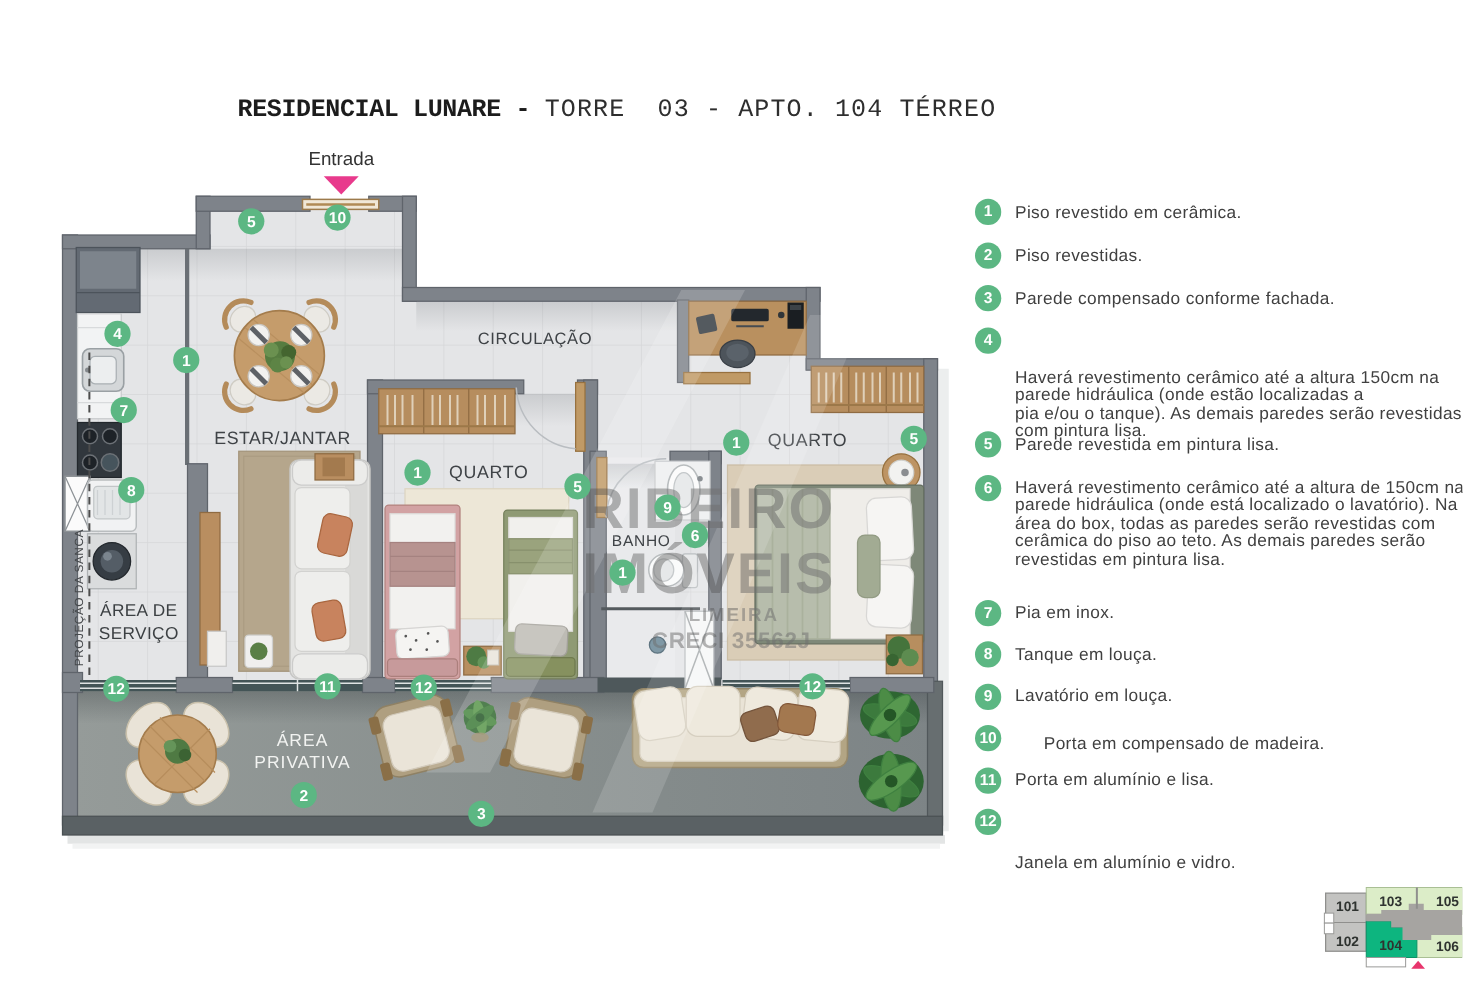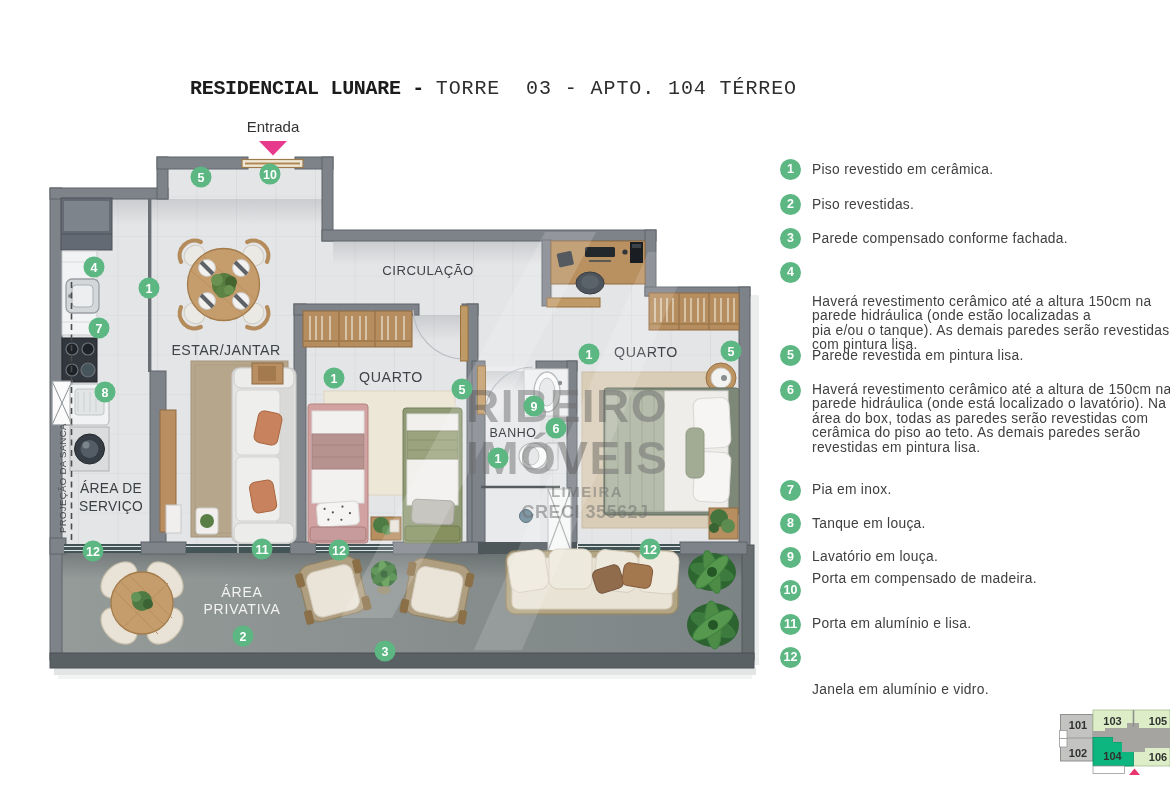--- a/index.html
+++ b/index.html
@@ -629,20 +629,20 @@
 <div class="leg-badge" style="left:780px;top:480px;">7</div>
 <div class="leg-text" style="top:483px;text-align:center;">Pia em inox.</div>
 
 <div class="leg-badge" style="left:780px;top:513px;">8</div>
 <div class="leg-text" style="top:517px;">Tanque em louça.</div>
 
 <div class="leg-badge" style="left:780px;top:547px;">9</div>
 <div class="leg-text" style="top:550px;">Lavatório em louça.</div>
 
 <div class="leg-badge" style="left:780px;top:580px;">10</div>
-<div class="leg-text" style="top:572px;">Porta em compensado de madeira.</div>
+<div class="leg-text" style="top:588px;margin-left:23px;">Porta em compensado de madeira.</div>
 
 <div class="leg-badge" style="left:780px;top:614px;">11</div>
 <div class="leg-text" style="top:617px;">Porta em alumínio e lisa.</div>
 
 <div class="leg-badge" style="left:780px;top:647px;">12</div>
 <div class="leg-text" style="top:651px;margin-top:32px;">Janela em alumínio e vidro.</div>
 </div>
 
 </body></html>

